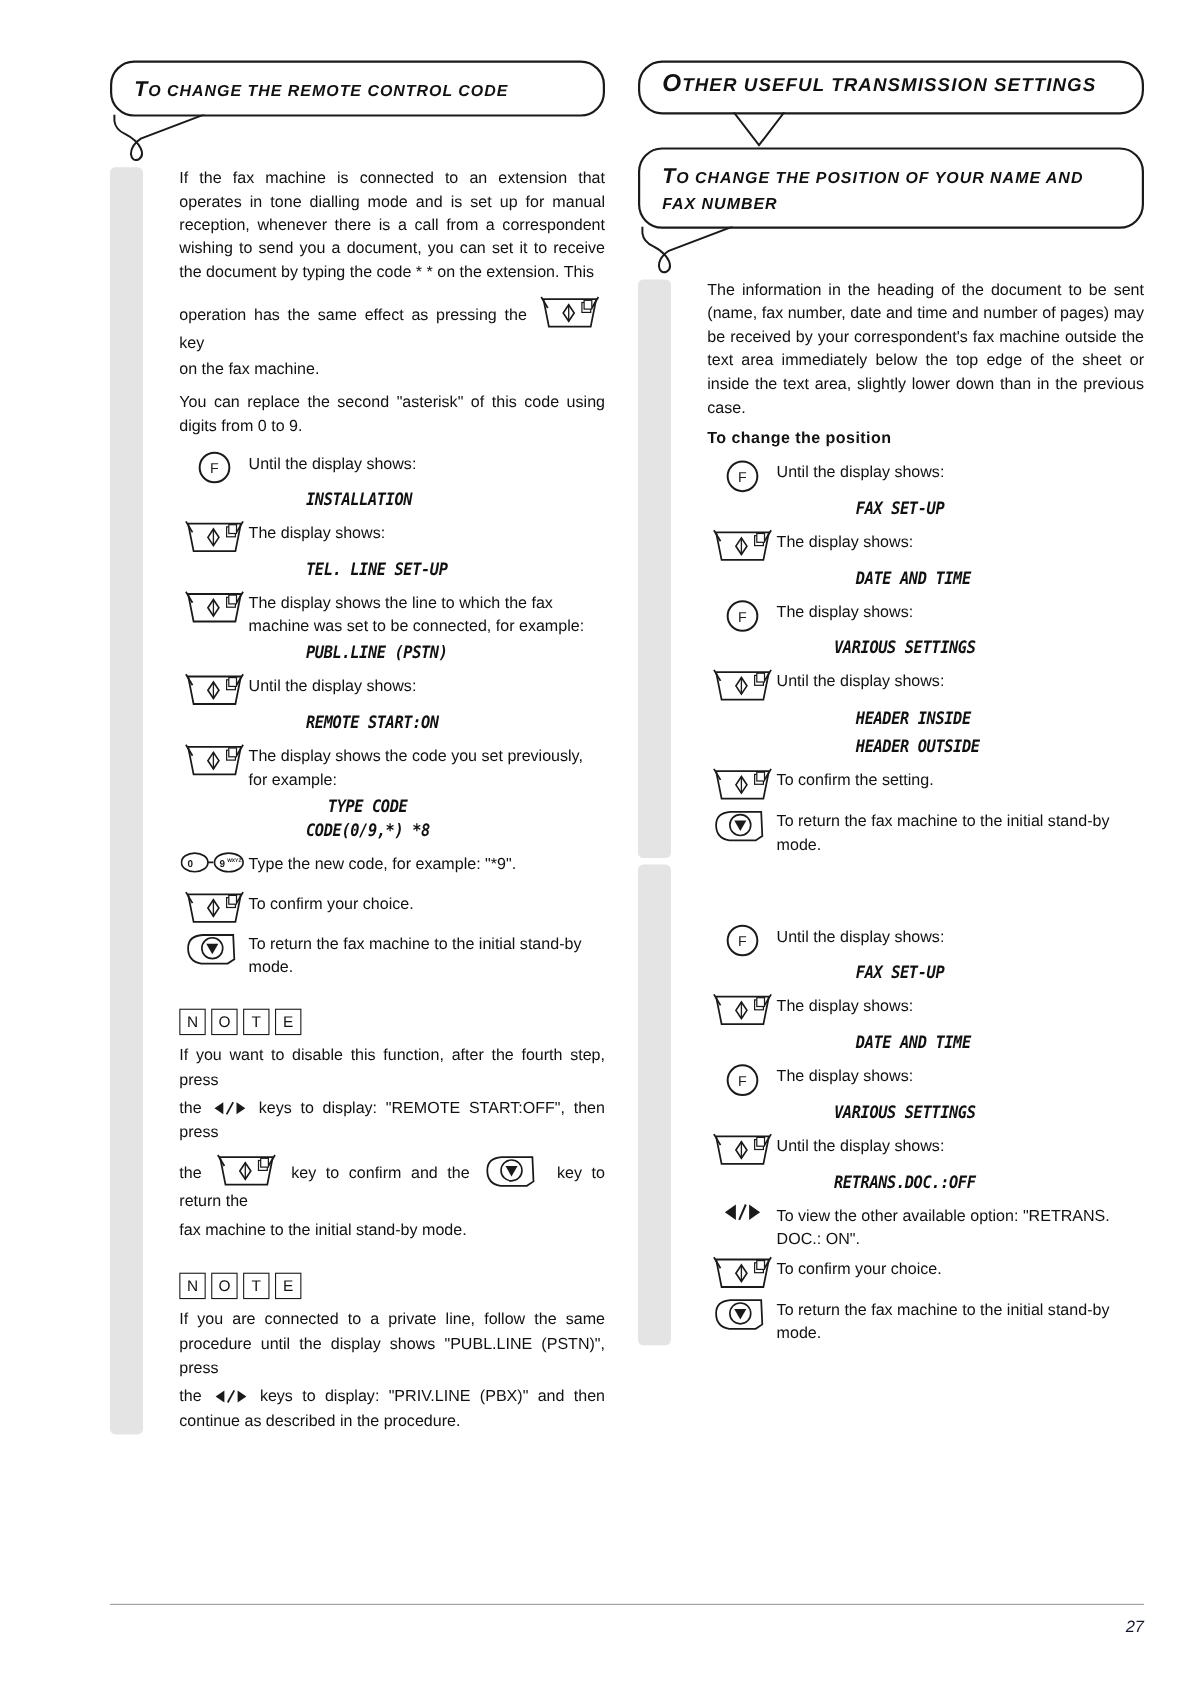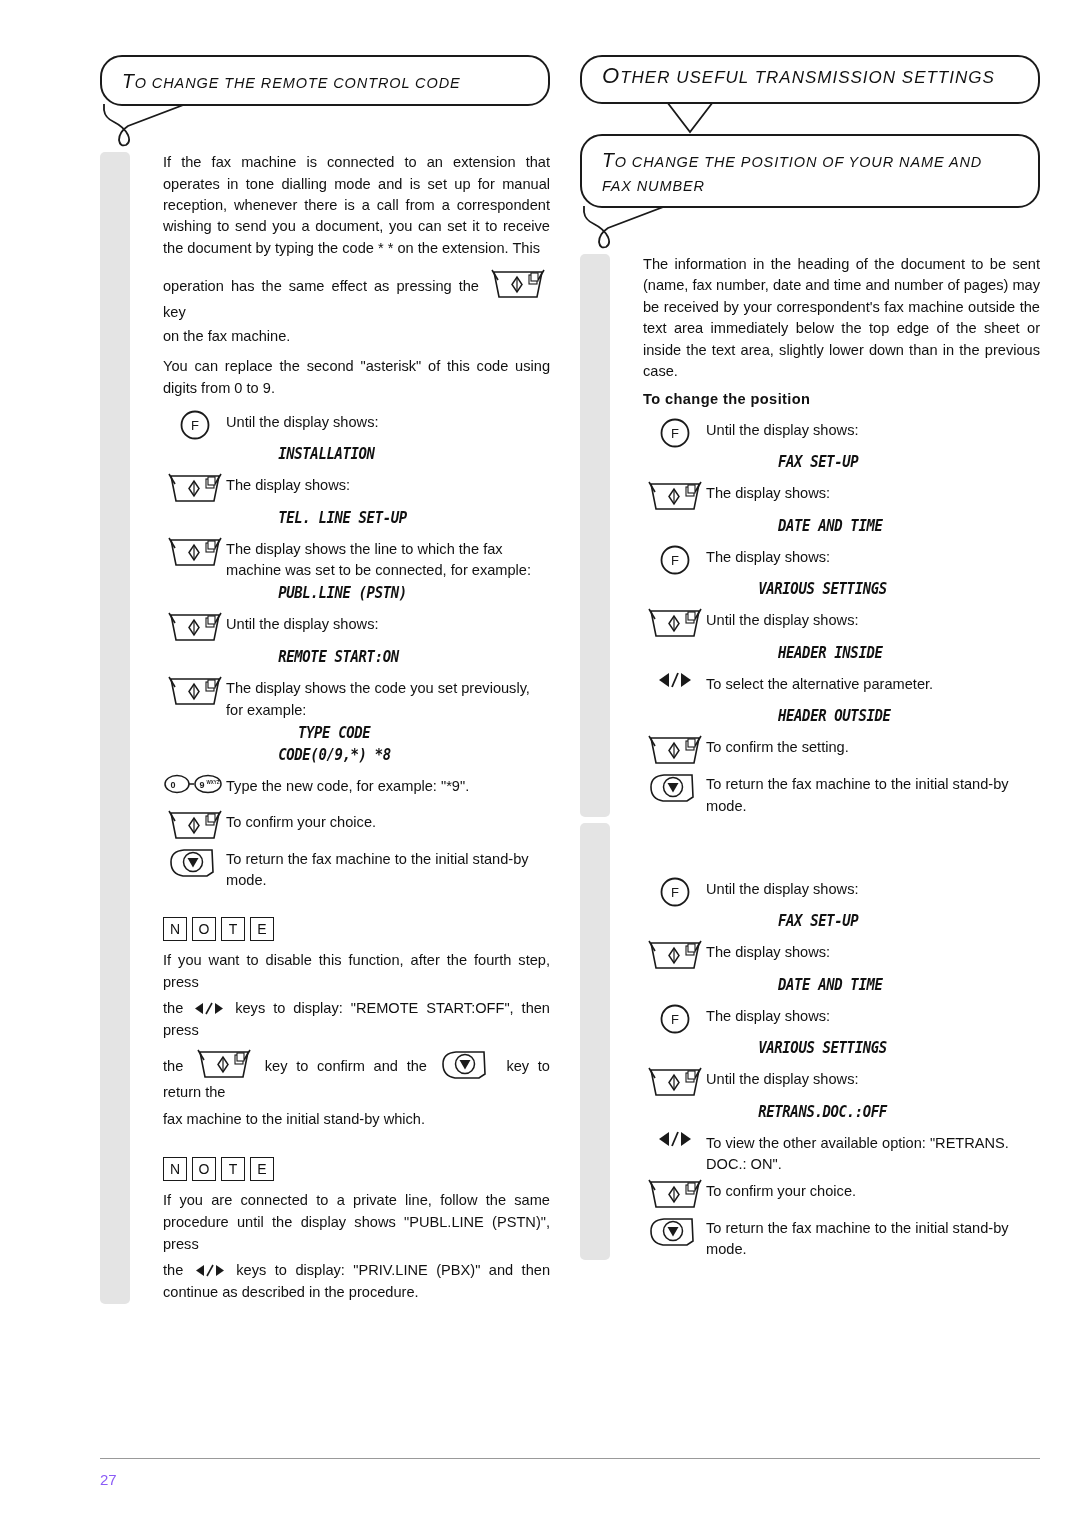--- a/index.html
+++ b/index.html
@@ -19,21 +19,21 @@
   .col-right{left:580px;width:460px;}
 
   
   .hdr{
     position:relative;
     border:2px solid #1a1a1a;
     border-radius:22px;
     padding:9px 26px 8px 20px;
     background:#fff;
     font-style:italic;
-    font-weight:normal;
+    font-weight:bold;
     font-size:14.5px;
     letter-spacing:.9px;
     line-height:1.55;
     text-transform:uppercase;
     box-sizing:border-box;
   }
   .hdr.big{font-size:17px;padding:2px 26px 9px 20px;letter-spacing:1px;}
   .hdr .cap{font-size:1.34em;}
   .hdr.big .cap{font-size:1.3em;}
 
@@ -122,21 +122,21 @@
   }
   .note p{
     margin:0 0 4px 0;font-size:14.6px;line-height:1.5;
     text-align:justify;
   }
   .note p.lastline{text-align:left;}
 
   
   .footer{position:absolute;left:100px;right:40px;bottom:40px;}
   .footer .rule{border-top:1.6px solid #999;width:940px;}
-  .footer .pno{text-align:left;width:940px;font-size:15px;padding-top:12px;color:#8b5cf6;}
+  .footer .pno{text-align:right;width:940px;font-size:15px;padding-top:12px;color:#0f172a;font-style:italic;}
   .sub{font-weight:bold;font-size:14.6px;margin:0 0 9px 0;letter-spacing:.4px;}
 </style>
 </head>
 <body>
 
 <div class="page">
 
   <div class="col col-left">
 
     <div class="hdr">
@@ -336,21 +336,21 @@
             <span>key to confirm and the</span>
             <span class="inline-stop">
               <svg viewBox="0 0 56 34" width="56" height="34">
                 <path d="M4,16 Q4,5 17,4 L45,4 L46,26 L40,30 L16,30 Q4,28 4,16 Z" fill="#fff" stroke="#1a1a1a" stroke-width="1.6"></path>
                 <circle cx="26" cy="16" r="9.5" fill="#fff" stroke="#1a1a1a" stroke-width="1.5"></circle>
                 <path d="M20.5,12 L31.5,12 L26,21.5 Z" fill="#1a1a1a"></path>
               </svg>
             </span>
             <span>key to return the</span>
           </p>
-          <p class="lastline">fax machine to the initial stand-by which.</p>
+          <p class="lastline">fax machine to the initial stand-by mode.</p>
         </div>
 
         <div class="note">
           <div class="noteword" id="note2-letters">
               <span>N</span>
               <span>O</span>
               <span>T</span>
               <span>E</span>
             </div>
           <p>If you are connected to a private line, follow the same procedure until the display shows "PUBL.LINE (PSTN)", press</p>
@@ -449,32 +449,20 @@
       <path d="M23,16.5 L28,9 L33,16.5 L28,24 Z" fill="#fff" stroke="#1a1a1a" stroke-width="1.5"></path>
       <line x1="28" y1="9" x2="28" y2="24" stroke="#1a1a1a" stroke-width="1.2"></line>
       <rect x="40" y="7" width="8" height="9" fill="#fff" stroke="#1a1a1a" stroke-width="1.1"></rect>
       <rect x="42" y="5" width="7" height="8" fill="#fff" stroke="#1a1a1a" stroke-width="1.1"></rect>
     </svg>
                 </span>
               </div>
               <div class="desc">Until the display shows:</div>
             </div>
             <div class="lcd ind4">HEADER INSIDE</div>
-            <div class="step">
-              <div class="keycell">
-                <span>
-                  <svg class="k k-arrows" viewBox="0 0 40 18" width="40" height="18">
-      <path d="M14,2 L14,16 L4,9 Z" fill="#1a1a1a"></path>
-      <line x1="17" y1="16" x2="23" y2="2" stroke="#1a1a1a" stroke-width="1.8"></line>
-      <path d="M26,2 L26,16 L36,9 Z" fill="#1a1a1a"></path>
-    </svg>
-                </span>
-              </div>
-              <div class="desc">To select the alternative parameter.</div>
-            </div>
             <div class="lcd ind4">HEADER OUTSIDE</div>
             <div class="step">
               <div class="keycell">
                 <span>
                   <svg class="k k-start" viewBox="0 0 58 34" width="58" height="34">
       <path d="M5,4 L53,4 L48,29 L10,29 Z" fill="#fff" stroke="#1a1a1a" stroke-width="1.6"></path>
       <path d="M3,2 L9,12" stroke="#1a1a1a" stroke-width="1.6" fill="none"></path>
       <path d="M55,2 L49,12" stroke="#1a1a1a" stroke-width="1.6" fill="none"></path>
       <path d="M23,16.5 L28,9 L33,16.5 L28,24 Z" fill="#fff" stroke="#1a1a1a" stroke-width="1.5"></path>
       <line x1="28" y1="9" x2="28" y2="24" stroke="#1a1a1a" stroke-width="1.2"></line>

